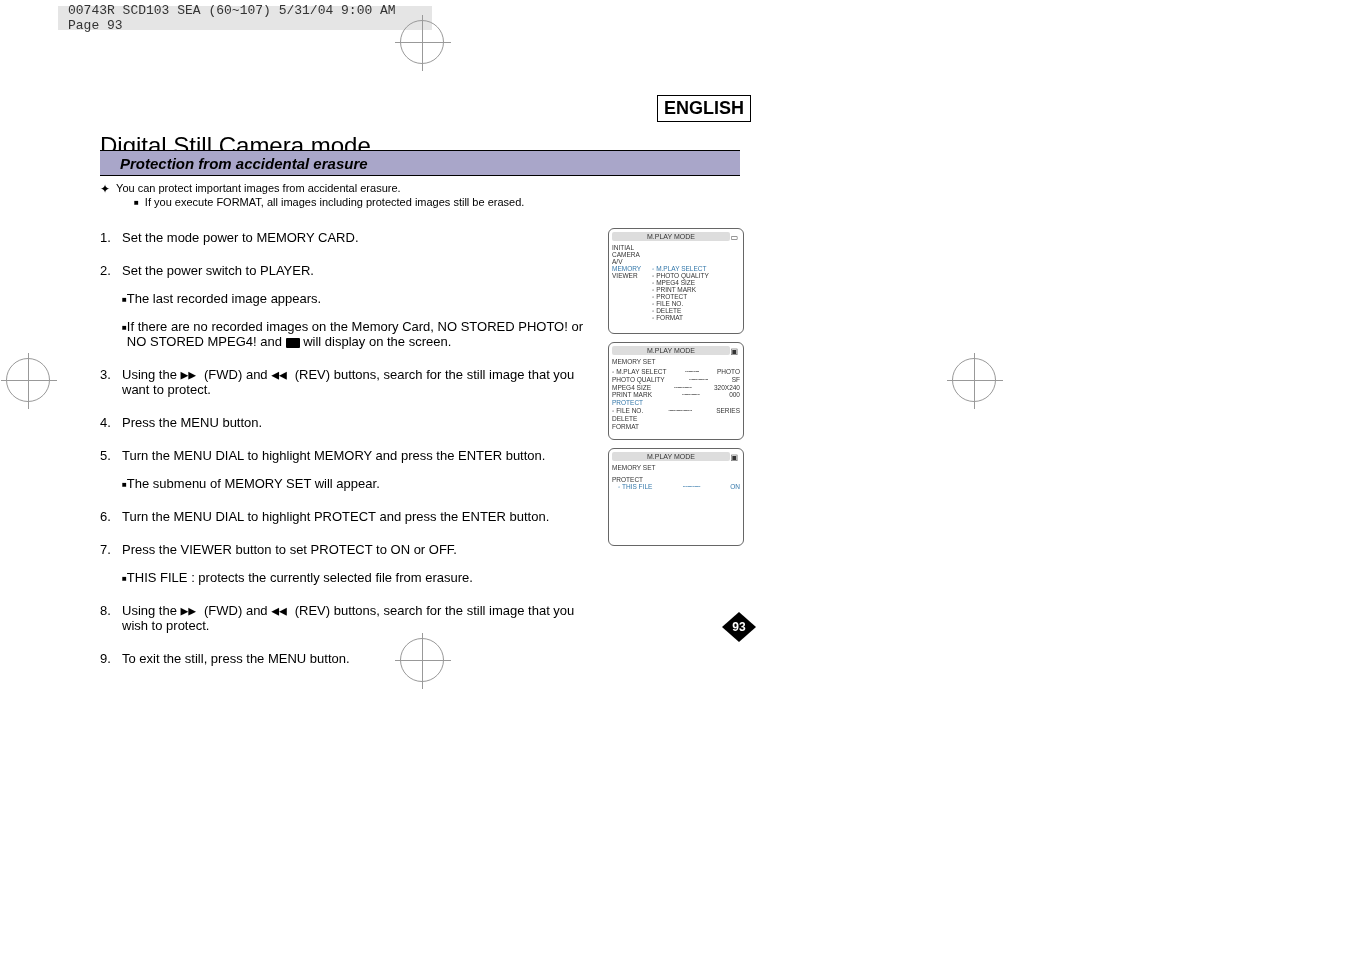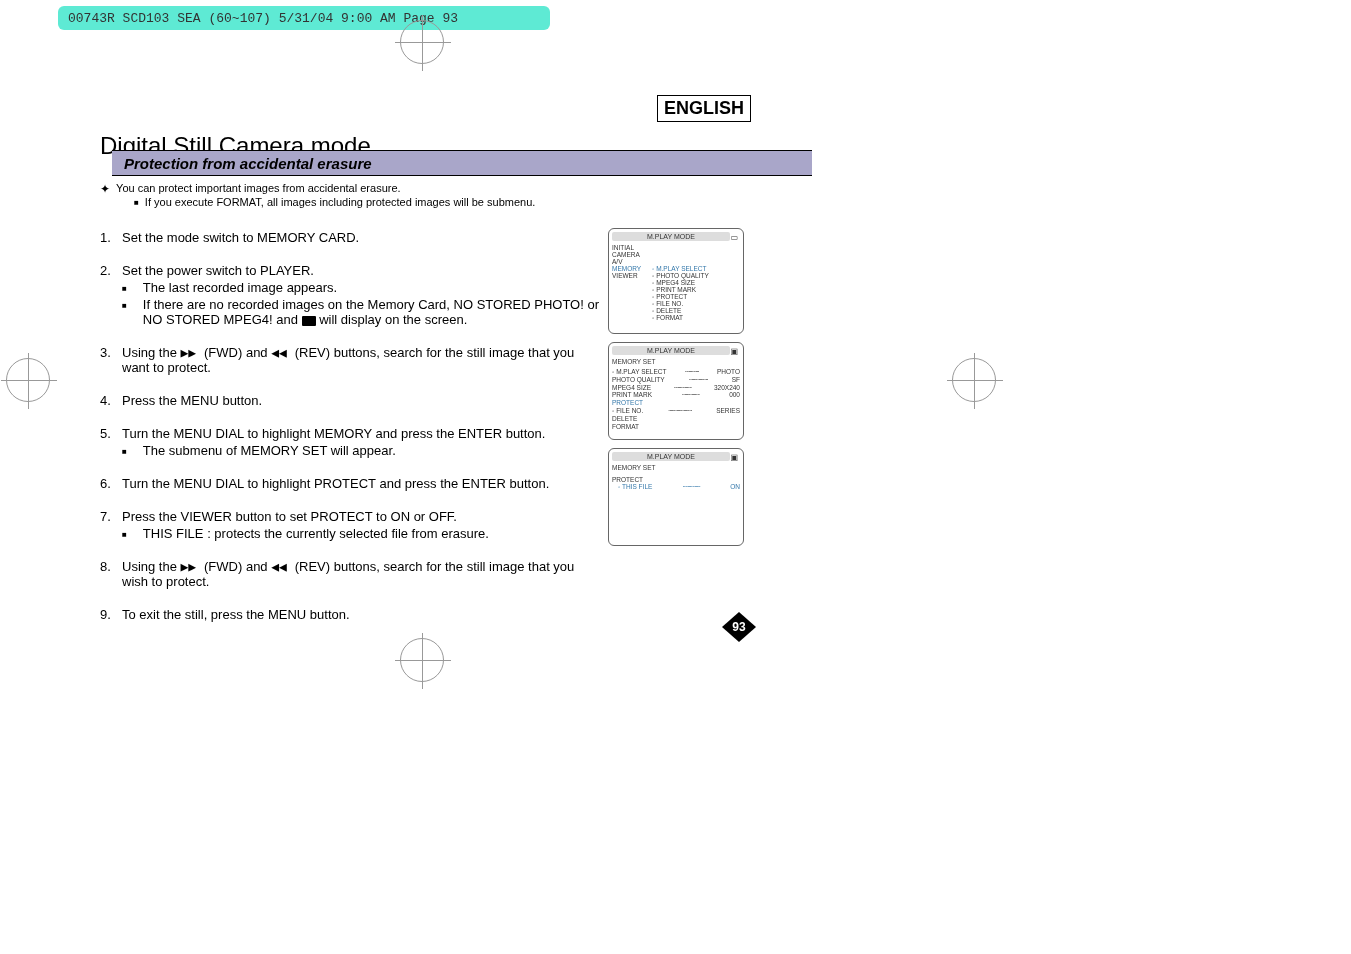--- a/index.html
+++ b/index.html
@@ -7,28 +7,27 @@
       font-family: Arial, Helvetica, sans-serif;
       background: #fff;
       width: 1351px;
       height: 954px;
       position: relative;
       color: #000;
     }
     .header-bar {
       position: absolute;
       top: 6px; left: 58px;
-      width: 492px; height: 24px;
-      background: #5eead4;
+      width: 374px; height: 24px;
+      background: #e5e5e5;
       font-size: 13px;
       display: flex; align-items: center;
       padding-left: 10px;
       color: #333;
       font-family: "Courier New", monospace;
-      border-radius: 6px;
     }
     .cross-mark {
       position: absolute;
       width: 44px; height: 44px;
       border: 1px solid #999;
       border-radius: 50%;
     }
     .cross-mark::before, .cross-mark::after {
       content:""; position:absolute; background:#999;
     }
@@ -42,36 +41,36 @@
     .english-box {
       position:absolute; top:95px; left:657px;
       border:1.5px solid #000; padding:2px 6px;
       font-weight:bold; font-size:18px;
     }
 
     .title { position:absolute; top:132px; left:100px; font-size:24px; font-weight:normal; }
 
     .section-band {
       position:absolute; top:150px; left:100px;
-      width:700px; height:26px;
+      width:640px; height:26px;
       background:#A9A6C9;
       border-top:1.5px solid #000; border-bottom:1.5px solid #000;
-      display:flex; align-items:center; padding-left:12px;
-      font-style:italic; font-weight:bold; font-size:15px;margin-left:12px;
+      display:flex; align-items:center; padding-left:20px;
+      font-style:italic; font-weight:bold; font-size:15px;
     }
 
     .intro { position:absolute; top:182px; left:100px; font-size:11px; width:640px; }
     .intro .bullet { display:flex; gap:6px; }
     .intro .sub    { margin-left:34px; display:flex; gap:6px; }
 
     .steps { position:absolute; top:230px; left:100px; font-size:13px; width:500px; }
     .step { display:flex; margin-bottom:18px; }
     .step .num { width:22px; flex-shrink:0; }
     .step .txt { flex:1; }
-    .step .sub { display:flex; gap:16px; margin-top:2px; }
+    .step .sub { display:flex; gap:0; margin-top:13px; }
     .step .sub .sq { flex-shrink:0; }
 
     .screens { position:absolute; top:228px; left:608px; width:136px; }
     .screen {
       border:1px solid #666; border-radius:6px; background:#fff;
       margin-bottom:8px; font-size:6.5px; color:#333;
       padding:3px 3px 5px 3px; position:relative;
     }
     .scr-title-band { background:#ddd; text-align:center; font-size:7px; padding:1px 0; margin:0 10px 3px 0; border-radius:2px;}
     .scr-icon-tr { position:absolute; top:4px; right:5px; font-size:8px; }
@@ -110,28 +109,28 @@
 
 <div class="section-band">Protection from accidental erasure</div>
 
 <div class="intro">
   <div class="bullet">
       <span class="plus-ico"></span>
       <span>You can protect important images from accidental erasure.</span>
     </div>
   <div class="sub">
       <span class="sq"></span>
-      <span>If you execute FORMAT, all images including protected images will be submenu.</span>
+      <span>If you execute FORMAT, all images including protected images still be erased.</span>
     </div>
 </div>
 
 <div class="steps">
   <div class="step">
       <div class="num">1.</div>
-      <div class="txt"><span>Set the mode switch to MEMORY CARD.</span></div>
+      <div class="txt"><span>Set the mode power to MEMORY CARD.</span></div>
     </div>
 
   <div class="step">
       <div class="num">2.</div>
       <div class="txt">
     <span>Set the power switch to PLAYER.</span>
     <div class="sub">
           <span class="sq"></span>
           <span>The last recorded image appears.</span>
         </div>

